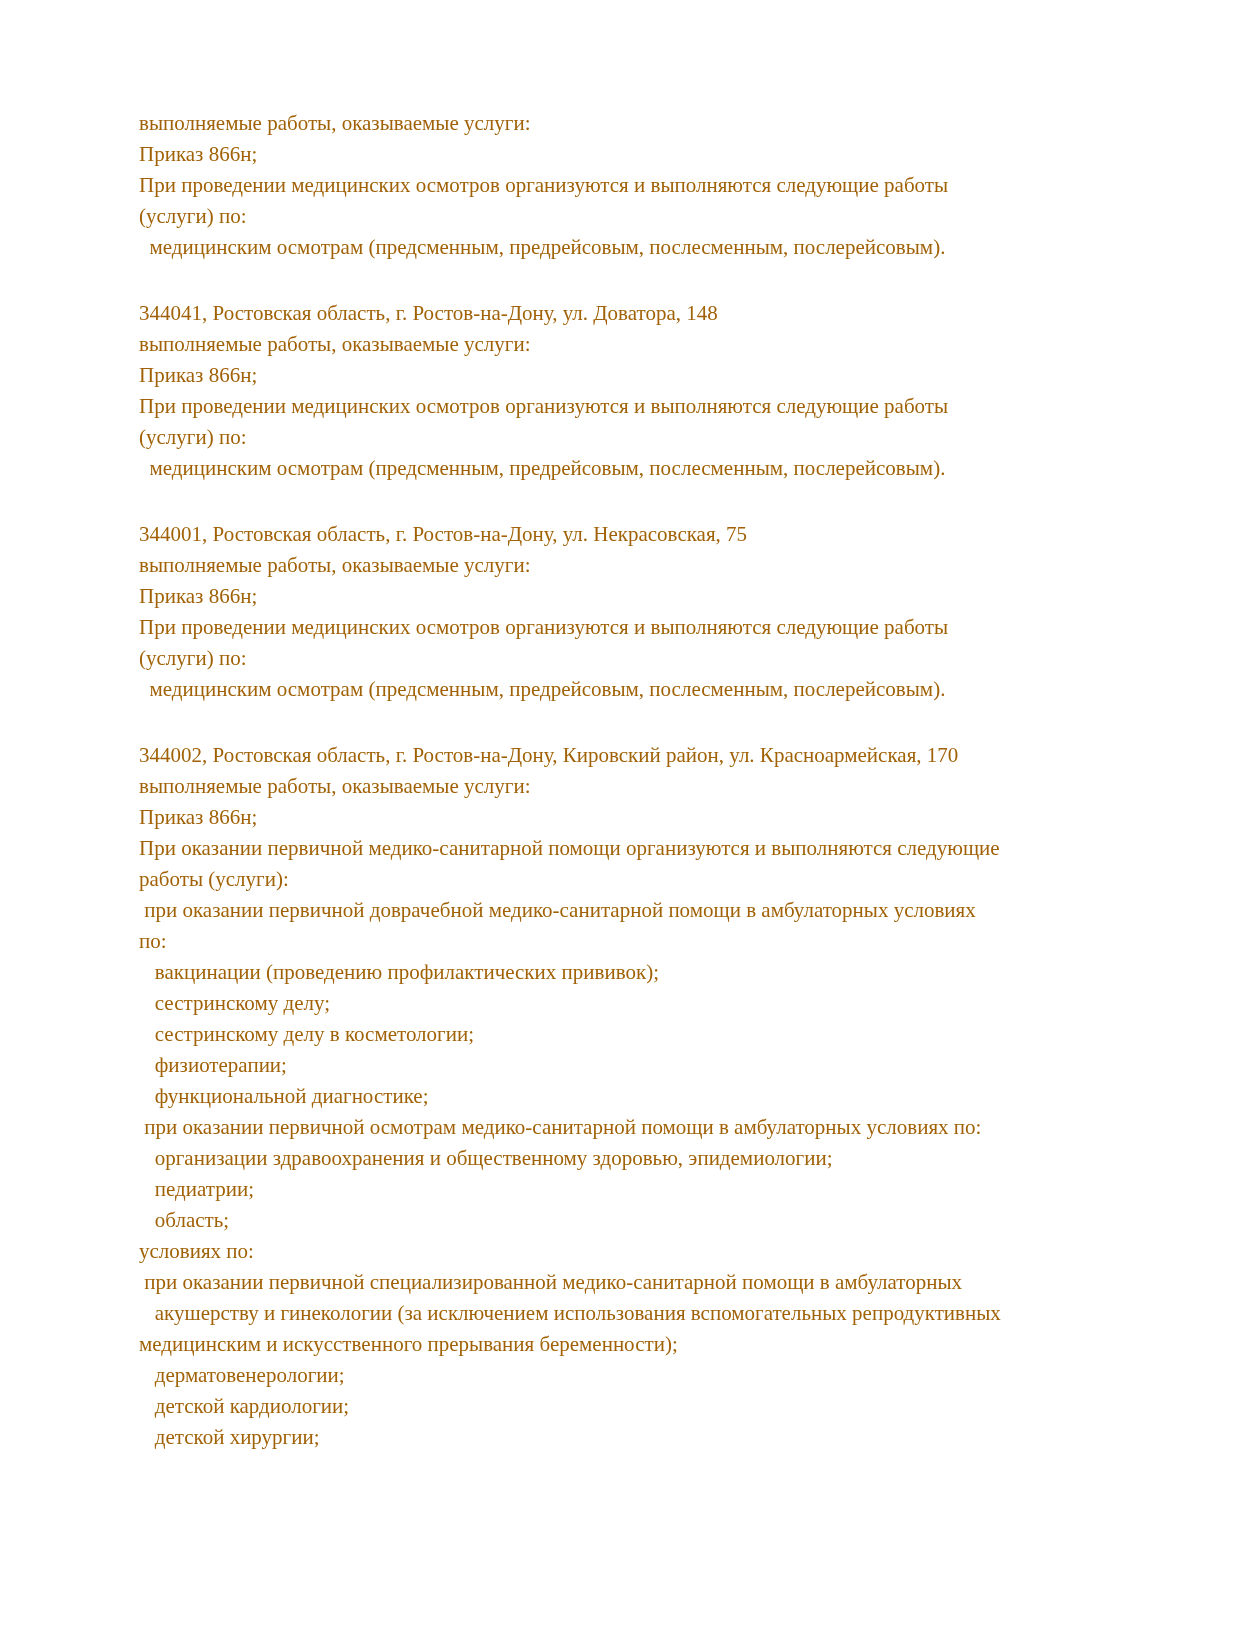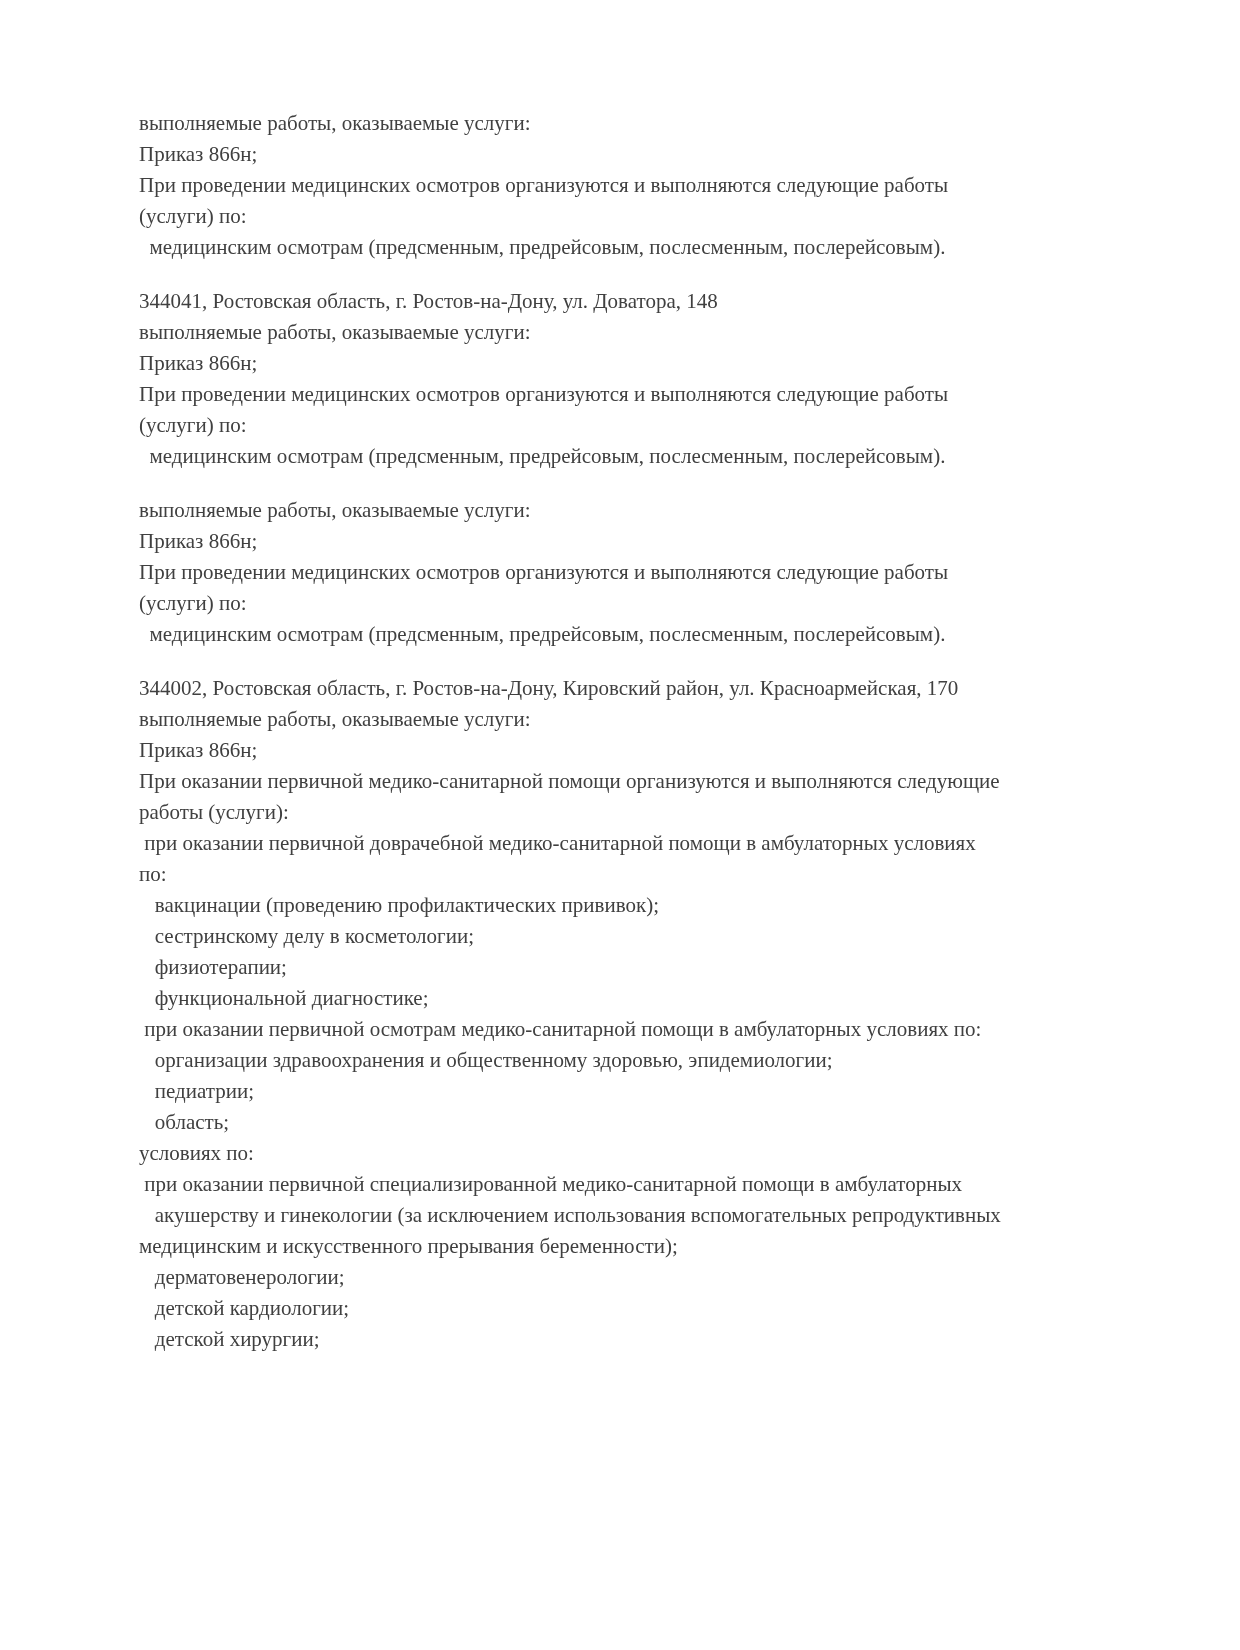--- a/index.html
+++ b/index.html
@@ -11,24 +11,24 @@
     position: relative;
     width: 1240px;
     height: 1650px;
     box-sizing: border-box;
     background: #ffffff;
     padding: 108px 30px 16px 139px;
     overflow: hidden;
     font-family: "Liberation Serif", "DejaVu Serif", serif;
     font-size: 21px;
     line-height: 31px;
-    color: #404040;
+    color: #a16207;
   }
   .doc-section + .doc-section {
-    margin-top: 23px;
+    margin-top: 35px;
   }
   .line {
     white-space: pre;   
     min-height: 31px;
   }
 </style>
 </head>
 <body>
 
 <div class="page">
@@ -41,35 +41,37 @@
     </section>
     <section class="doc-section">
       <div class="line">344041, Ростовская область, г. Ростов-на-Дону, ул. Доватора, 148</div>
       <div class="line">выполняемые работы, оказываемые услуги:</div>
       <div class="line">Приказ 866н;</div>
       <div class="line">При проведении медицинских осмотров организуются и выполняются следующие работы</div>
       <div class="line">(услуги) по:</div>
       <div class="line">  медицинским осмотрам (предсменным, предрейсовым, послесменным, послерейсовым).</div>
     </section>
     <section class="doc-section">
+      <div class="line">344001, Ростовская область, г. Ростов-на-Дону, ул. Некрасовская, 75</div>
       <div class="line">выполняемые работы, оказываемые услуги:</div>
       <div class="line">Приказ 866н;</div>
       <div class="line">При проведении медицинских осмотров организуются и выполняются следующие работы</div>
       <div class="line">(услуги) по:</div>
       <div class="line">  медицинским осмотрам (предсменным, предрейсовым, послесменным, послерейсовым).</div>
     </section>
     <section class="doc-section">
       <div class="line">344002, Ростовская область, г. Ростов-на-Дону, Кировский район, ул. Красноармейская, 170</div>
       <div class="line">выполняемые работы, оказываемые услуги:</div>
       <div class="line">Приказ 866н;</div>
       <div class="line">При оказании первичной медико-санитарной помощи организуются и выполняются следующие</div>
       <div class="line">работы (услуги):</div>
       <div class="line"> при оказании первичной доврачебной медико-санитарной помощи в амбулаторных условиях</div>
       <div class="line">по:</div>
       <div class="line">   вакцинации (проведению профилактических прививок);</div>
+      <div class="line">   сестринскому делу;</div>
       <div class="line">   сестринскому делу в косметологии;</div>
       <div class="line">   физиотерапии;</div>
       <div class="line">   функциональной диагностике;</div>
       <div class="line"> при оказании первичной осмотрам медико-санитарной помощи в амбулаторных условиях по:</div>
       <div class="line">   организации здравоохранения и общественному здоровью, эпидемиологии;</div>
       <div class="line">   педиатрии;</div>
       <div class="line">   область;</div>
       <div class="line">условиях по:</div>
       <div class="line"> при оказании первичной специализированной медико-санитарной помощи в амбулаторных</div>
       <div class="line">   акушерству и гинекологии (за исключением использования вспомогательных репродуктивных</div>

